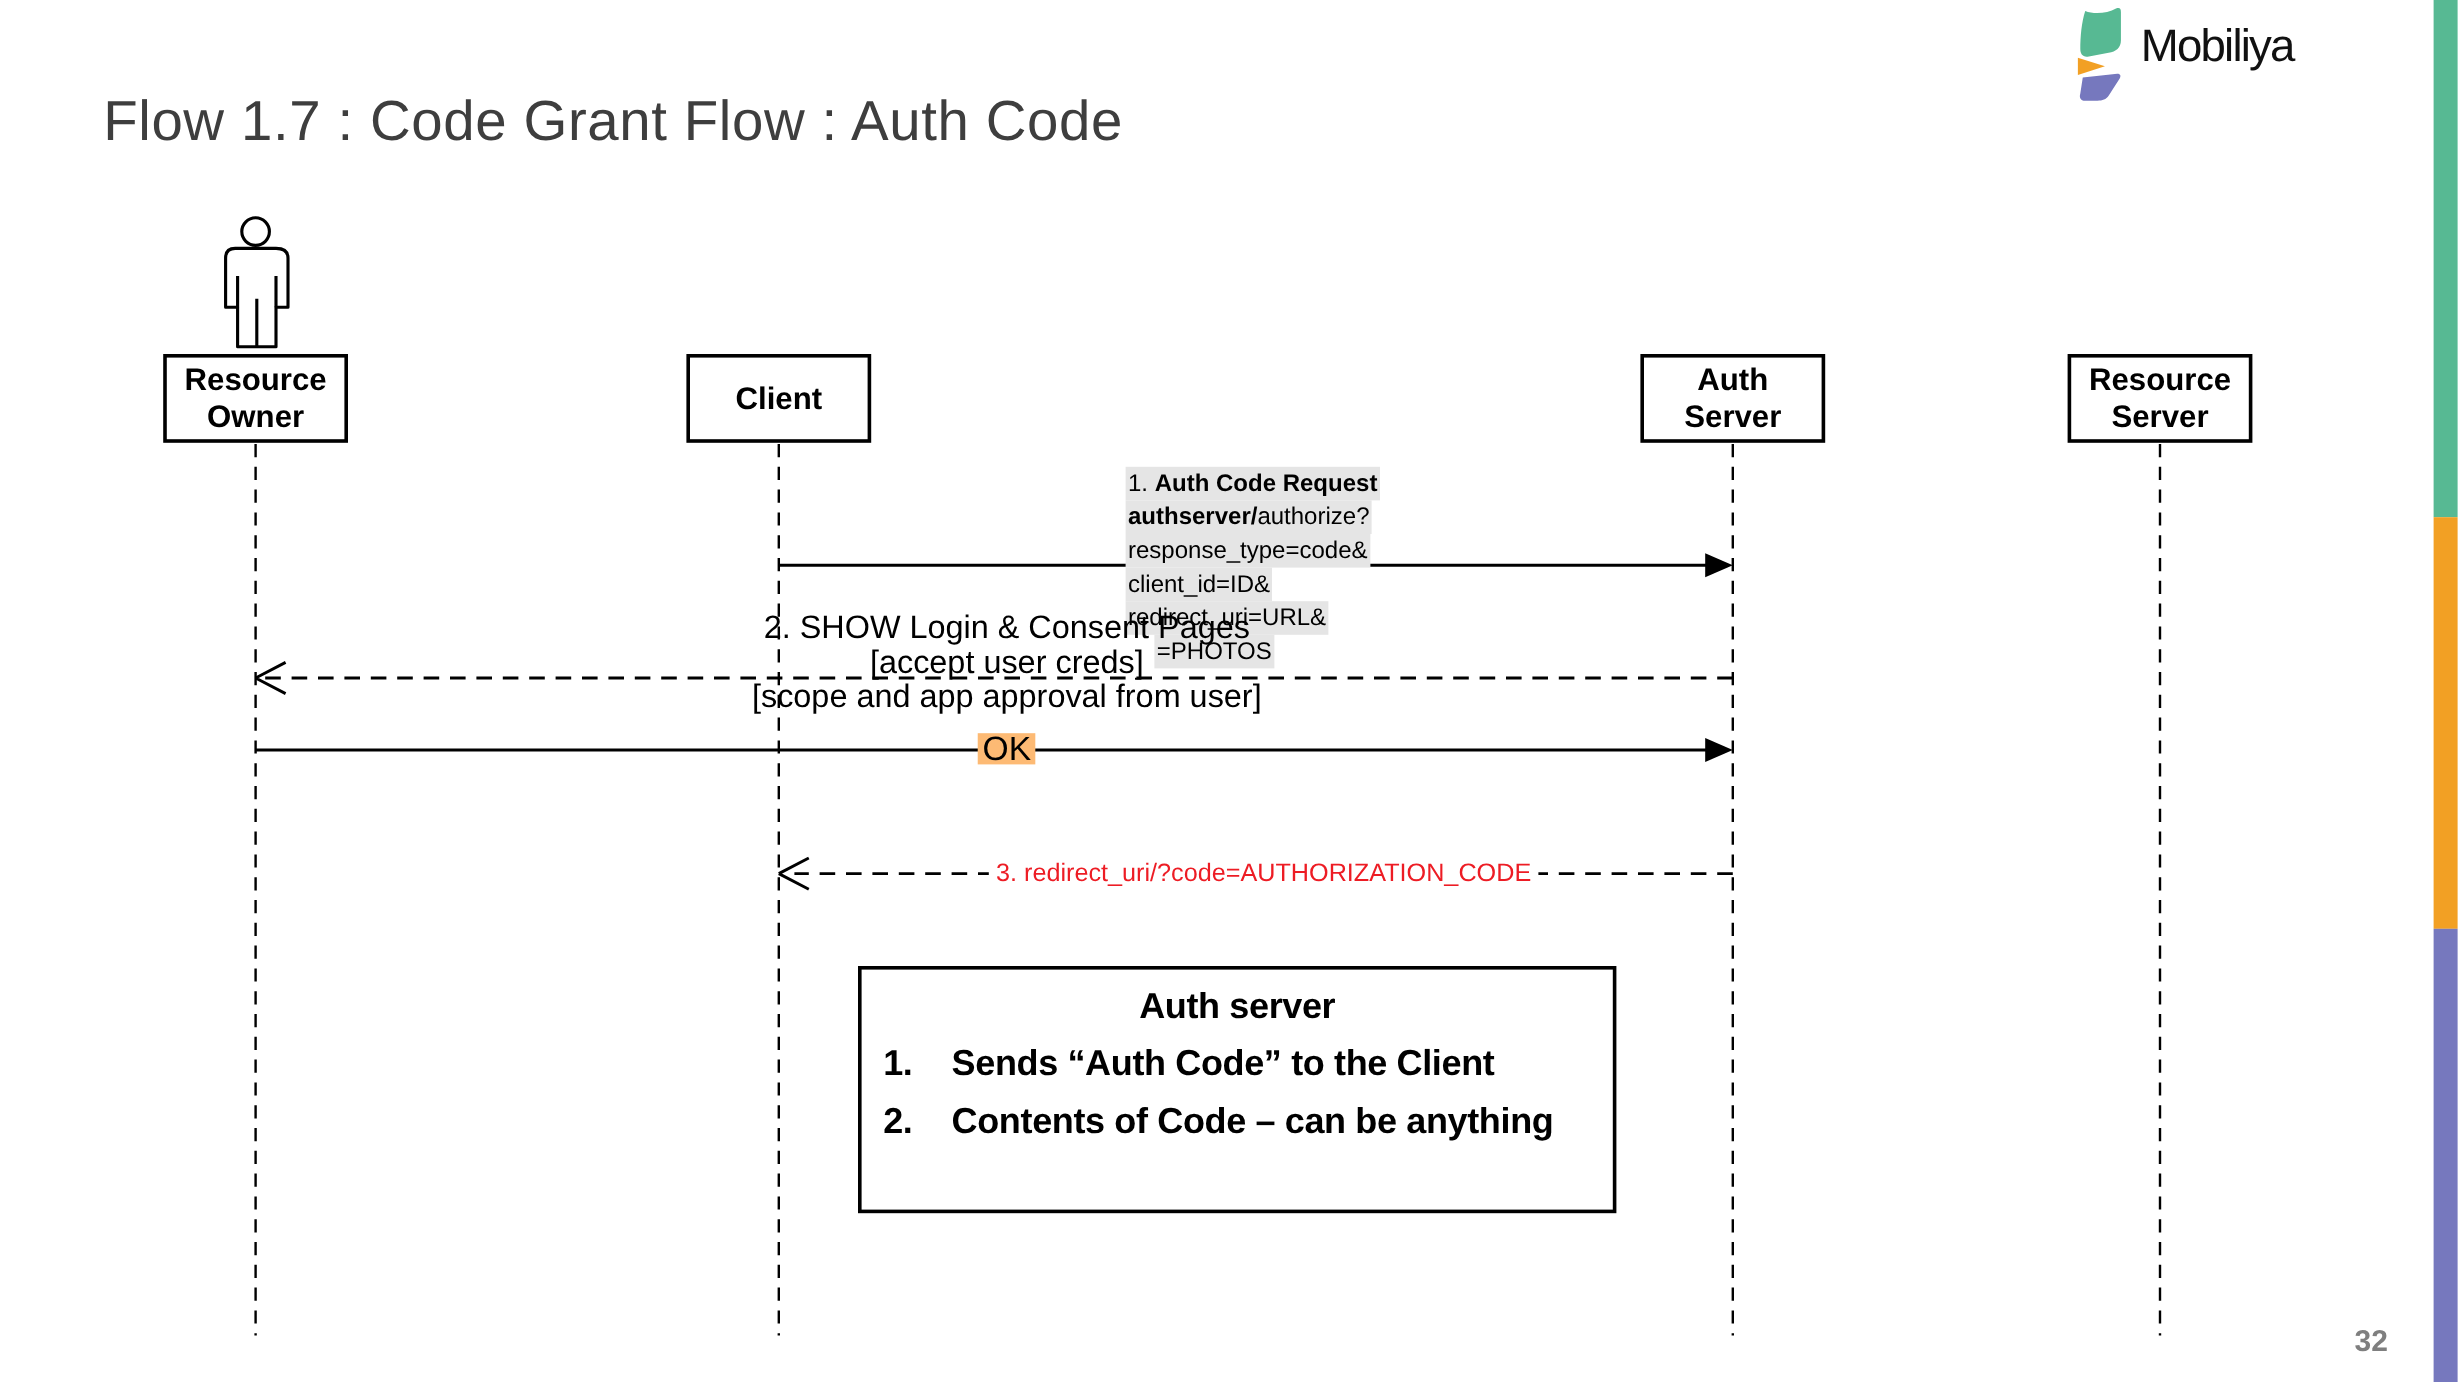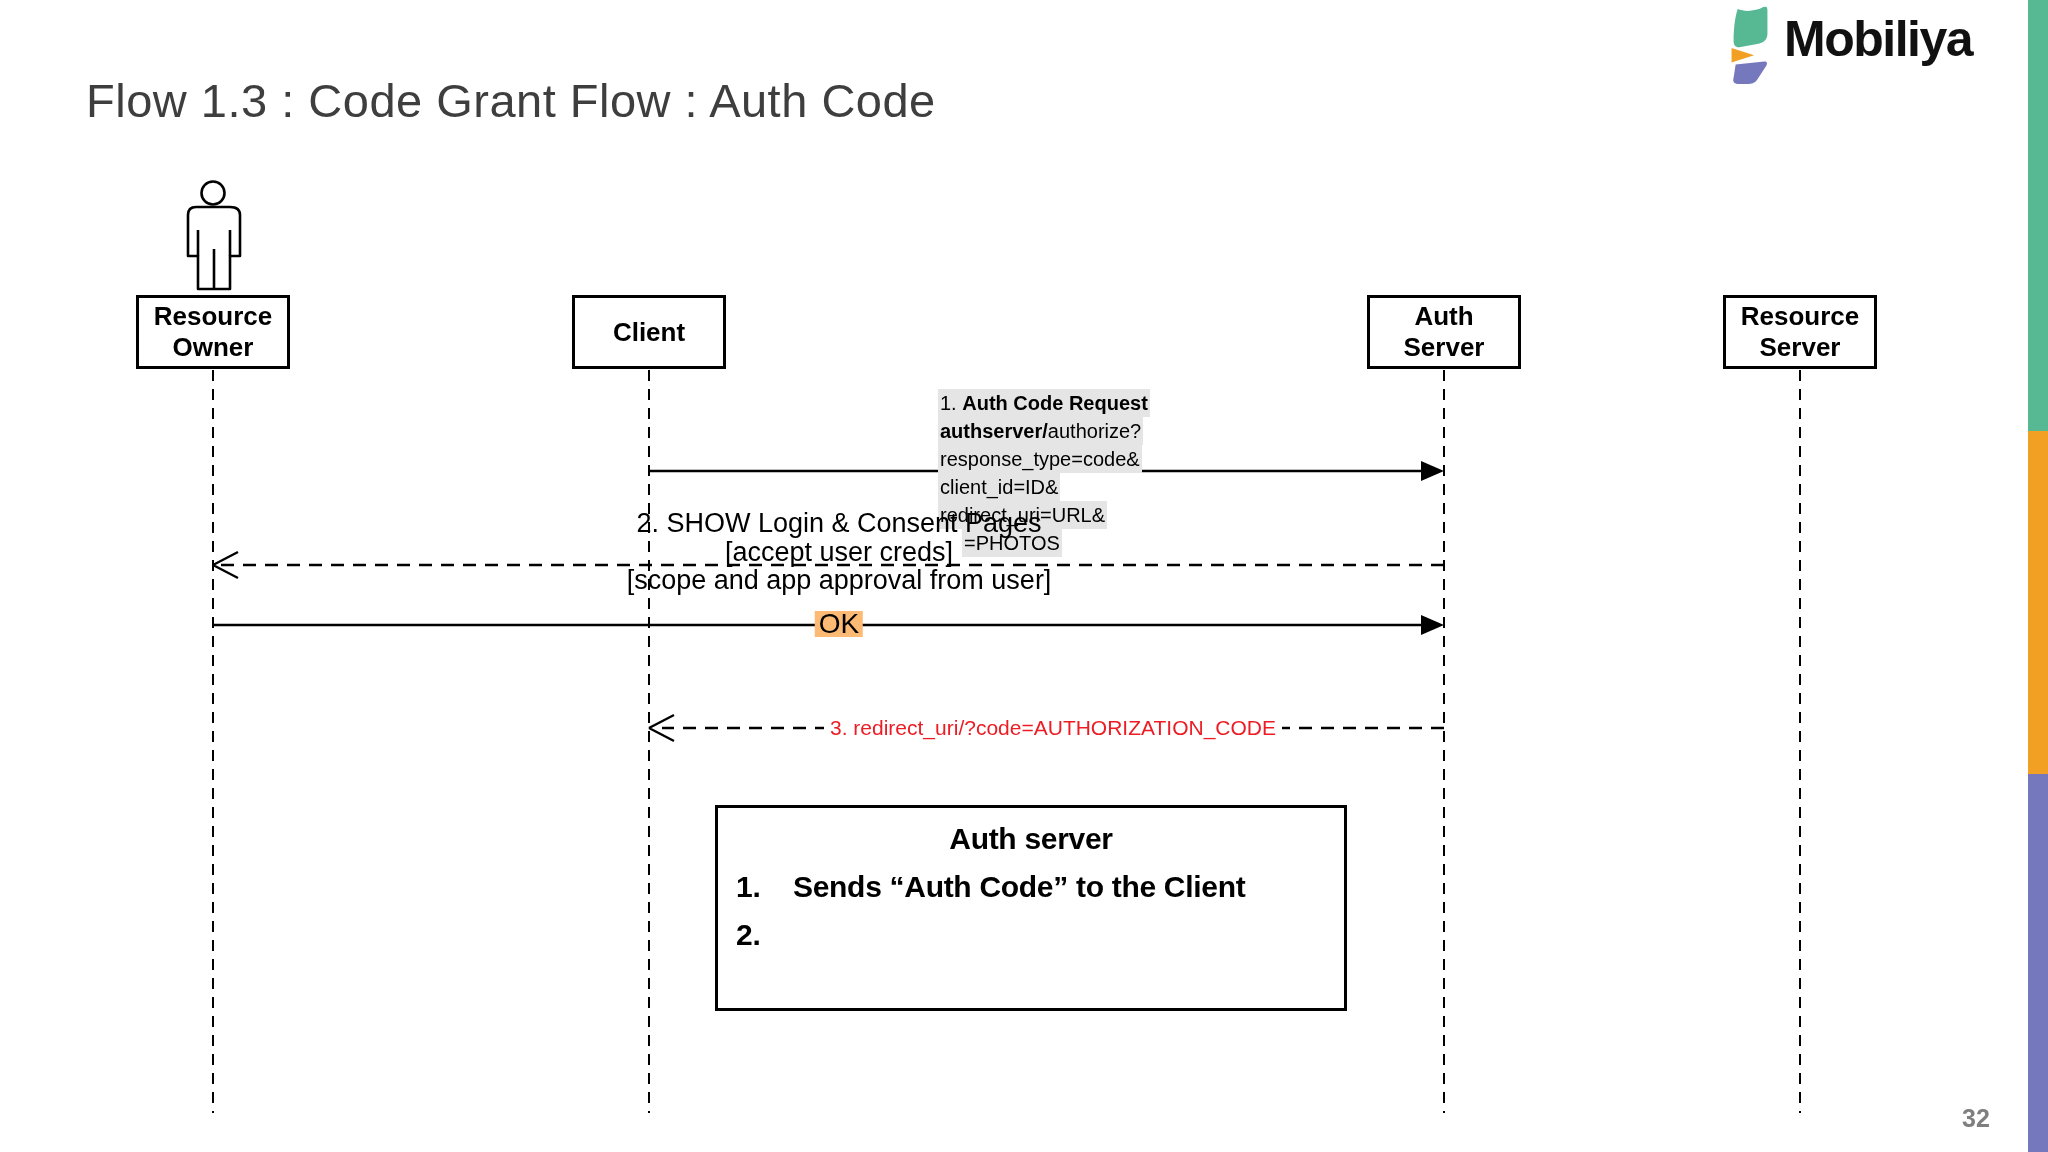--- a/index.html
+++ b/index.html
@@ -11,21 +11,21 @@
 
   
   .slide-title{
     left:86px;top:40px;font-size:47px;line-height:60px;font-weight:400;
     color:var(--title_gray,#3E3E3E);letter-spacing:.5px;white-space:nowrap;
   }
 
   
   .logo-mark{left:1729px;top:5px;width:42px;height:80px;}
   .logo-text{
-    left:1784px;top:8px;font-size:50px;line-height:62px;font-weight:700;
+    left:1784px;top:8px;font-size:38px;line-height:62px;font-weight:400;
     letter-spacing:-1.5px;color:#111;white-space:nowrap;
   }
 
   
   .edge-bar{left:2028px;width:20px;}
   .bar-teal{top:0;height:431px;background:var(--accent_teal,#57B993);}
   .bar-orange{top:431px;height:343px;background:var(--accent_orange,#F2A024);}
   .bar-purple{top:774px;height:378px;background:var(--accent_purple,#7678BE);}
 
   
@@ -72,21 +72,21 @@
 
   
   .page-number{
     left:1950px;top:1104px;width:52px;text-align:center;
     font-size:25px;font-weight:700;color:var(--page_gray,#7F7F7F);
   }
 </style>
 </head>
 <body>
 
-<h1 class="abs slide-title">Flow 1.3 : Code Grant Flow : Auth Code</h1>
+<h1 class="abs slide-title">Flow 1.7 : Code Grant Flow : Auth Code</h1>
 
 <svg class="abs logo-mark" viewBox="0 0 40 78" aria-hidden="true">
   <path d="M8 4 C15 7 26 6 33 2 C36 1 37 2 37 5 L37 28 C37 34 33 37 27 38 L11 41 C6 42 4 39 4 35 C4 25 5 13 8 4 Z" fill="#57B993"></path>
   <path d="M2 42 L24 49 L2 56 Z" fill="#F2A024"></path>
   <path d="M6 58 L34 55 C37 55 37 57 36 59 L27 73 C25 76 22 77 18 77 L8 77 C4 77 3 74 4 71 Z" fill="#7678BE"></path>
 </svg>
 <div class="abs logo-text">Mobiliya</div>
 
 <div class="abs edge-bar bar-teal"></div>
 <div class="abs edge-bar bar-orange"></div>
@@ -155,16 +155,17 @@
 <div class="abs m3-label" style="left:1053px;top:714px;">3. redirect_uri/?code=AUTHORIZATION_CODE</div>
 
 <div class="abs note-box">
   <div class="note-title">Auth server</div>
   <div class="note-item">
     <span class="note-num">1.</span>
     <span>Sends “Auth Code” to the Client</span>
   </div>
   <div class="note-item">
     <span class="note-num">2.</span>
+    <span>Contents of Code – can be anything</span>
   </div>
 </div>
 
 <div class="abs page-number">32</div>
 
 </body></html>

